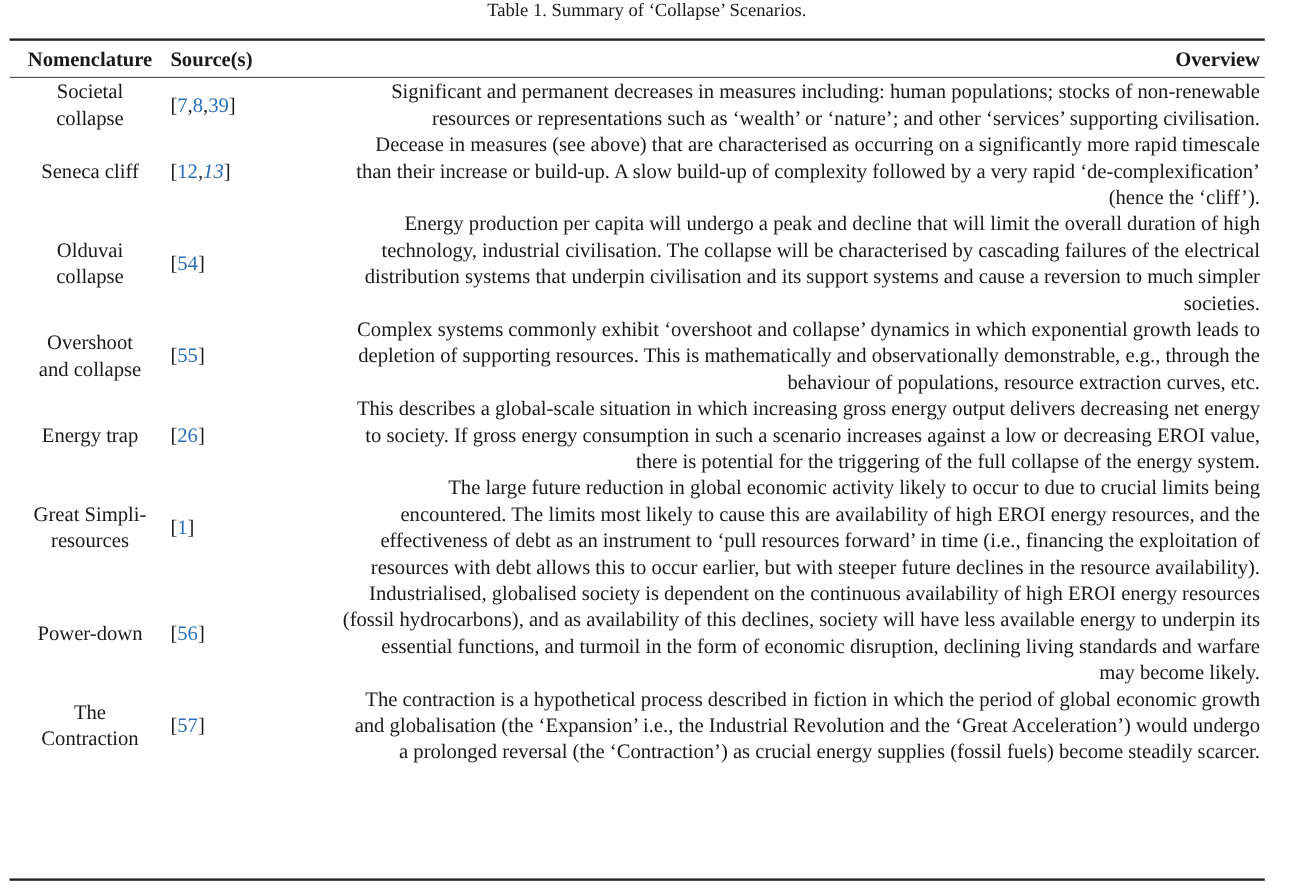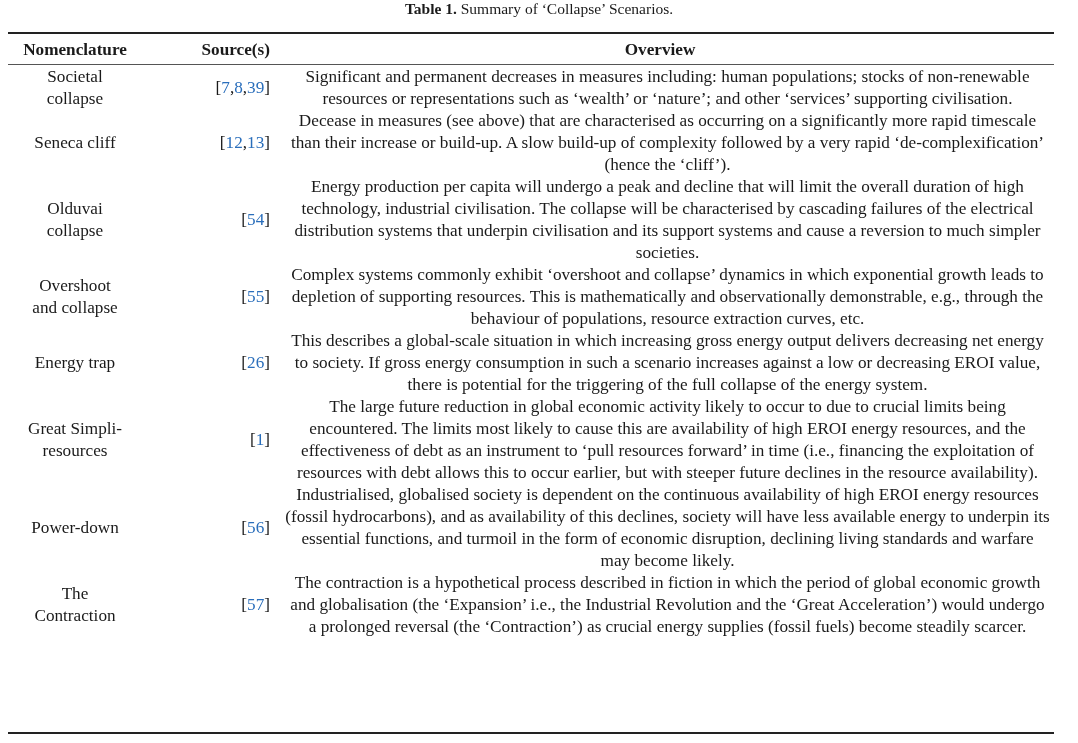--- a/index.html
+++ b/index.html
@@ -18,21 +18,21 @@
   .caption {
     position: absolute;
     top: 0;
     left: 0;
     width: 1078px;
     text-align: center;
     font-family: "Liberation Serif", "DejaVu Serif", serif;
     font-size: 15.5px;
     line-height: 18px;
   }
-  .caption b { font-weight: bold; }
+  .caption b { font-weight: normal; }
   .rule {
     position: absolute;
     left: 8px;
     width: 1046px;
     background: #222;
   }
   .rule.top { top: 32px; height: 2px; }
   .rule.mid { top: 64px; height: 1px; background: #555; }
   .rule.bot { top: 732px; height: 2px; }
 
@@ -50,22 +50,22 @@
     font-weight: bold;
     height: 27px;
     padding: 0;
     vertical-align: middle;
   }
   td {
     padding: 0;
     vertical-align: middle;
   }
   .c-nom { width: 134px; text-align: center; }
-  .c-src { width: 128px; text-align: right; margin-top: 44px; }
-  .c-ov  { text-align: center; padding-left: 15px; padding-right: 4px; }
+  .c-src { width: 128px; text-align: left; margin-top: 44px; }
+  .c-ov  { text-align: right; padding-left: 15px; padding-right: 4px; }
   thead th.c-ov { padding-left: 0; }
   tbody tr:first-child td { padding-top: 3px; }
   .ref { color: #2a6ebb; }
   .bracket { color: #1a1a1a; }
 </style>
 </head>
 <body>
 
 <div class="caption">
   <b>Table 1.</b><span> Summary of ‘Collapse’ Scenarios.</span>
@@ -84,21 +84,21 @@
     </tr>
   </thead>
   <tbody id="table-body">
       <tr>
         <td class="c-nom"><span>Societal</span><br><span>collapse</span></td>
         <td class="c-src"><span class="bracket">[</span><span class="ref" style="color: rgb(42, 110, 187);">7</span><span>,</span><span class="ref" style="color: rgb(42, 110, 187);">8</span><span>,</span><span class="ref" style="color: rgb(42, 110, 187);">39</span><span class="bracket">]</span></td>
         <td class="c-ov">Significant and permanent decreases in measures including: human populations; stocks of non-renewable resources or representations such as ‘wealth’ or ‘nature’; and other ‘services’ supporting civilisation.</td>
       </tr>
       <tr>
         <td class="c-nom"><span>Seneca cliff</span></td>
-        <td class="c-src"><span class="bracket">[</span><span class="ref" style="color: rgb(42, 110, 187); font-family: Liberation Serif, serif;">12</span><span>,</span><span class="ref" style="color: rgb(42, 110, 187);">13</span><span class="bracket">]</span></td>
+        <td class="c-src"><span class="bracket">[</span><span class="ref" style="color: rgb(42, 110, 187); font-family: Liberation Serif, serif;">12</span><span>,</span><span class="ref" style="color: rgb(42, 110, 187); font-style: italic;">13</span><span class="bracket">]</span></td>
         <td class="c-ov">Decease in measures (see above) that are characterised as occurring on a significantly more rapid timescale than their increase or build-up. A slow build-up of complexity followed by a very rapid ‘de-complexification’ (hence the ‘cliff’).</td>
       </tr>
       <tr>
         <td class="c-nom"><span>Olduvai</span><br><span>collapse</span></td>
         <td class="c-src"><span class="bracket">[</span><span class="ref" style="color: rgb(42, 110, 187);">54</span><span class="bracket">]</span></td>
         <td class="c-ov">Energy production per capita will undergo a peak and decline that will limit the overall duration of high technology, industrial civilisation. The collapse will be characterised by cascading failures of the electrical distribution systems that underpin civilisation and its support systems and cause a reversion to much simpler societies.</td>
       </tr>
       <tr>
         <td class="c-nom"><span>Overshoot</span><br><span>and collapse</span></td>
         <td class="c-src"><span class="bracket">[</span><span class="ref" style="color: rgb(42, 110, 187);">55</span><span class="bracket">]</span></td>

